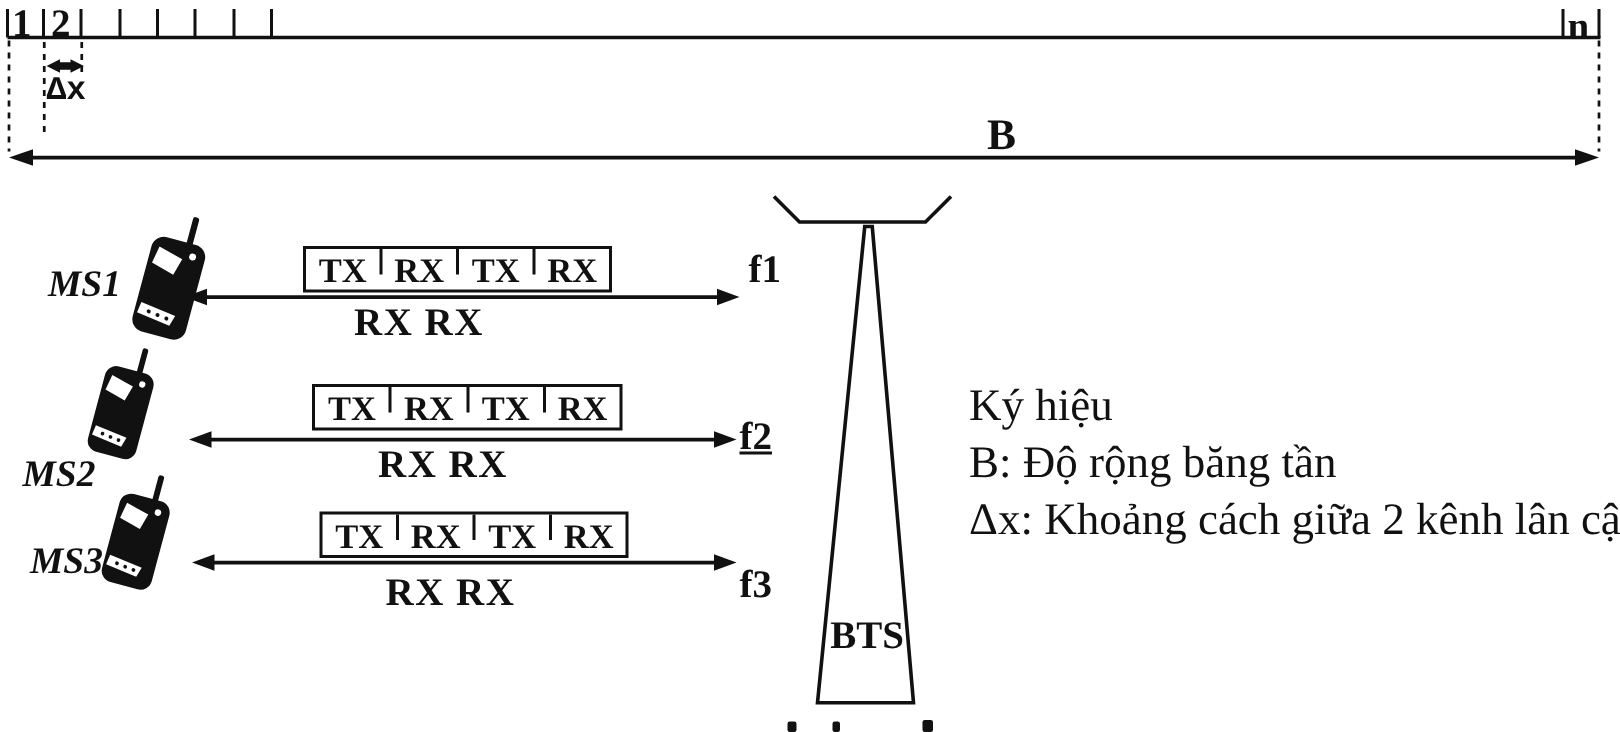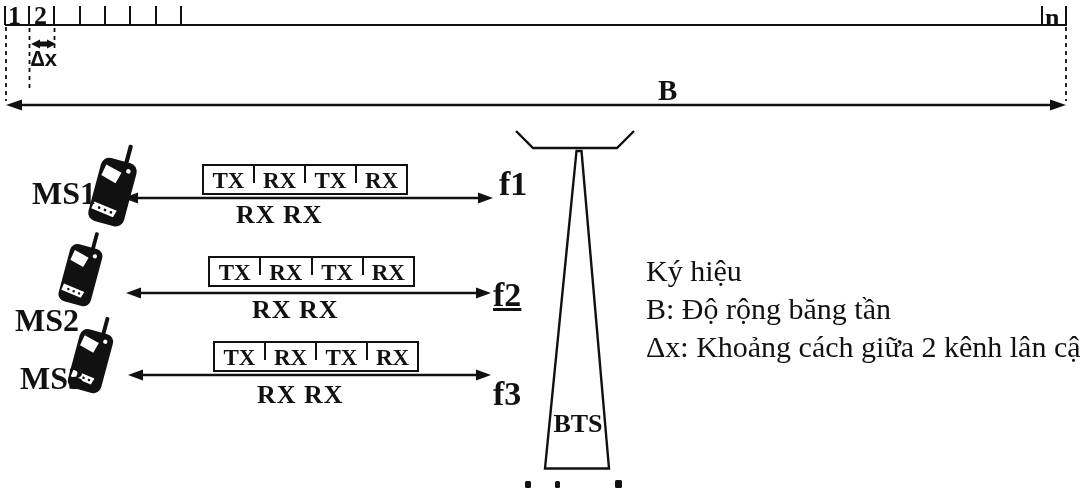--- a/index.html
+++ b/index.html
@@ -16,22 +16,22 @@
   .slotbox{
     position:absolute;height:31px;border:2px solid #111;background:transparent;
     display:flex;align-items:stretch;box-sizing:border-box;
   }
   .slotcell{
     flex:1 1 0;display:flex;align-items:flex-end;justify-content:center;
     font-weight:bold;font-size:23px;line-height:1;padding-bottom:1px;
   }
   .slotdiv{width:2px;height:17px;background:#111;align-self:flex-start;}
   .rxrx{font-size:26px;letter-spacing:1px;margin-left:36px;}
-  .flabel{font-size:34px;}
-  .mslabel{font-size:32px;}
+  .flabel{font-size:26px;}
+  .mslabel{font-size:25px;font-style:italic;}
   .btslabel{font-size:26px;width:52px;text-align:center;}
   
   .legend{
     position:absolute;left:646px;top:252px;font-weight:normal;
     font-size:30px;line-height:38px;color:#111;
   }
   .legend div{white-space:nowrap;}
 </style>
 </head>
 <body>

